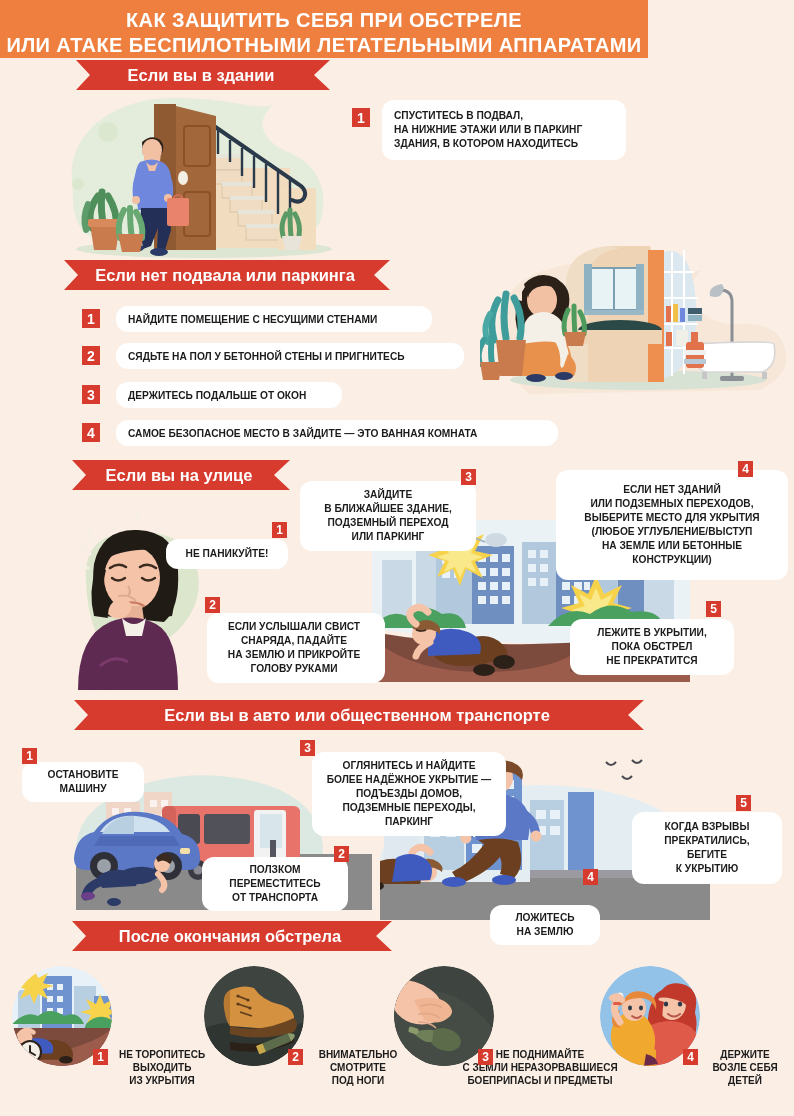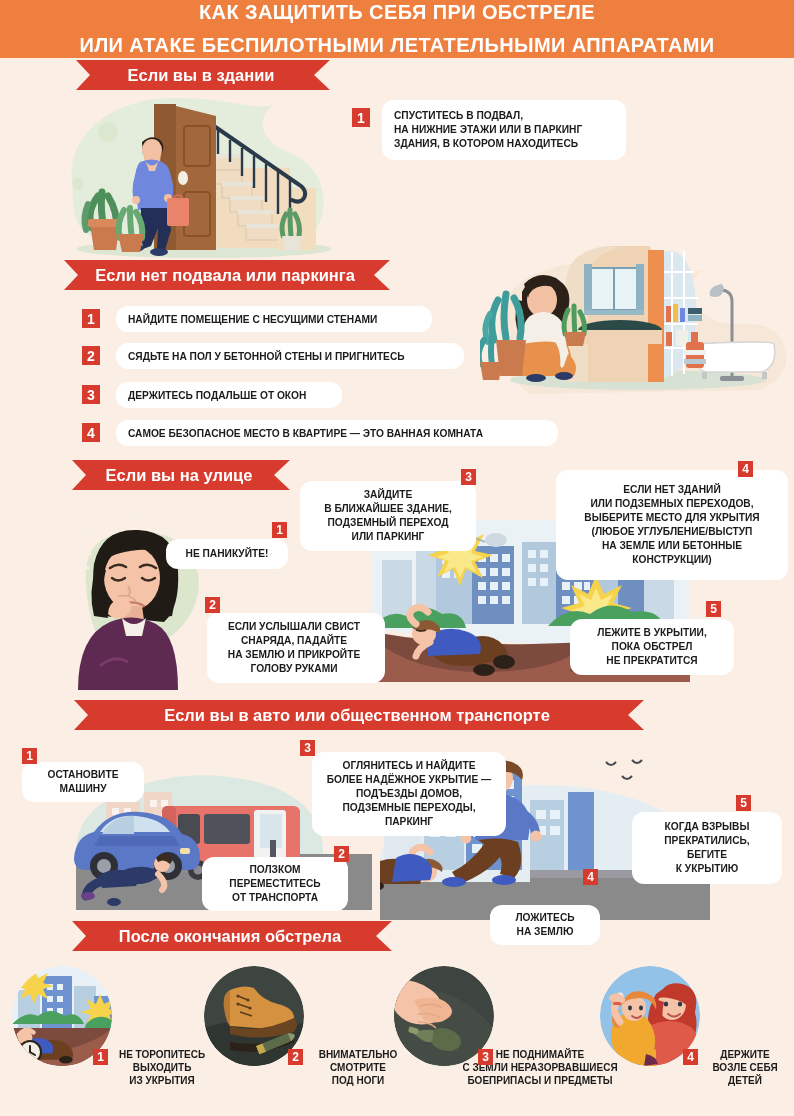--- a/index.html
+++ b/index.html
@@ -6,23 +6,23 @@
   html,body { width:794px; height:1116px; }
   body {
     font-family:"Liberation Sans", sans-serif;
     background:#fbeee4;
     position:relative;
     overflow:hidden;
   }
 
   
   .header{
-    position:absolute; left:0; top:0; width:794px; height:58px;
+    position:absolute; left:0; top:0; width:648px; height:58px;
     background:#ef7f3f;
-    display:flex; flex-direction:column; align-items:center; justify-content:space-between;
+    display:flex; flex-direction:column; align-items:center; justify-content:flex-end;
   }
   .header-line{
     color:#ffffff; font-weight:bold; letter-spacing:.4px;
     font-size:20px; line-height:25px; white-space:nowrap;
   }
 
   
   .ribbon{
     position:absolute; height:30px; background:#d73b2e;
     display:flex; align-items:center; justify-content:center;
@@ -243,21 +243,21 @@
   <span class="txt">СЯДЬТЕ НА ПОЛ У БЕТОННОЙ СТЕНЫ И ПРИГНИТЕСЬ</span>
 </div>
 
 <div class="num" style="left:82px; top:385px;">3</div>
 <div class="bubble list" style="left:116px; top:382px; width:226px; height:26px;">
   <span class="txt">ДЕРЖИТЕСЬ ПОДАЛЬШЕ ОТ ОКОН</span>
 </div>
 
 <div class="num" style="left:82px; top:423px;">4</div>
 <div class="bubble list" style="left:116px; top:420px; width:442px; height:26px;">
-  <span class="txt">САМОЕ БЕЗОПАСНОЕ МЕСТО В КВАРТИРЕ — ЭТО ВАННАЯ КОМНАТА</span>
+  <span class="txt">САМОЕ БЕЗОПАСНОЕ МЕСТО В ЗАЙДИТЕ — ЭТО ВАННАЯ КОМНАТА</span>
 </div>
 
 <div class="ribbon" style="left:72px; top:460px; width:218px;">Если вы на улице</div>
 
 <div class="scene" style="left:66px; top:512px; width:160px; height:178px;">
   <svg width="160" height="178" viewBox="0 0 160 178">
     <path d="M20 70 q-4 -48 46 -50 q50 -2 62 28 q12 30 -6 58 q-18 28 -58 34 q-40 6 -44 -70Z" fill="#dbe6cc"></path>
     <g stroke="#f7eee6" stroke-width="3" stroke-linecap="round">
       <line x1="24" y1="42" x2="14" y2="34"></line>
         <line x1="22" y1="56" x2="10" y2="54"></line>

